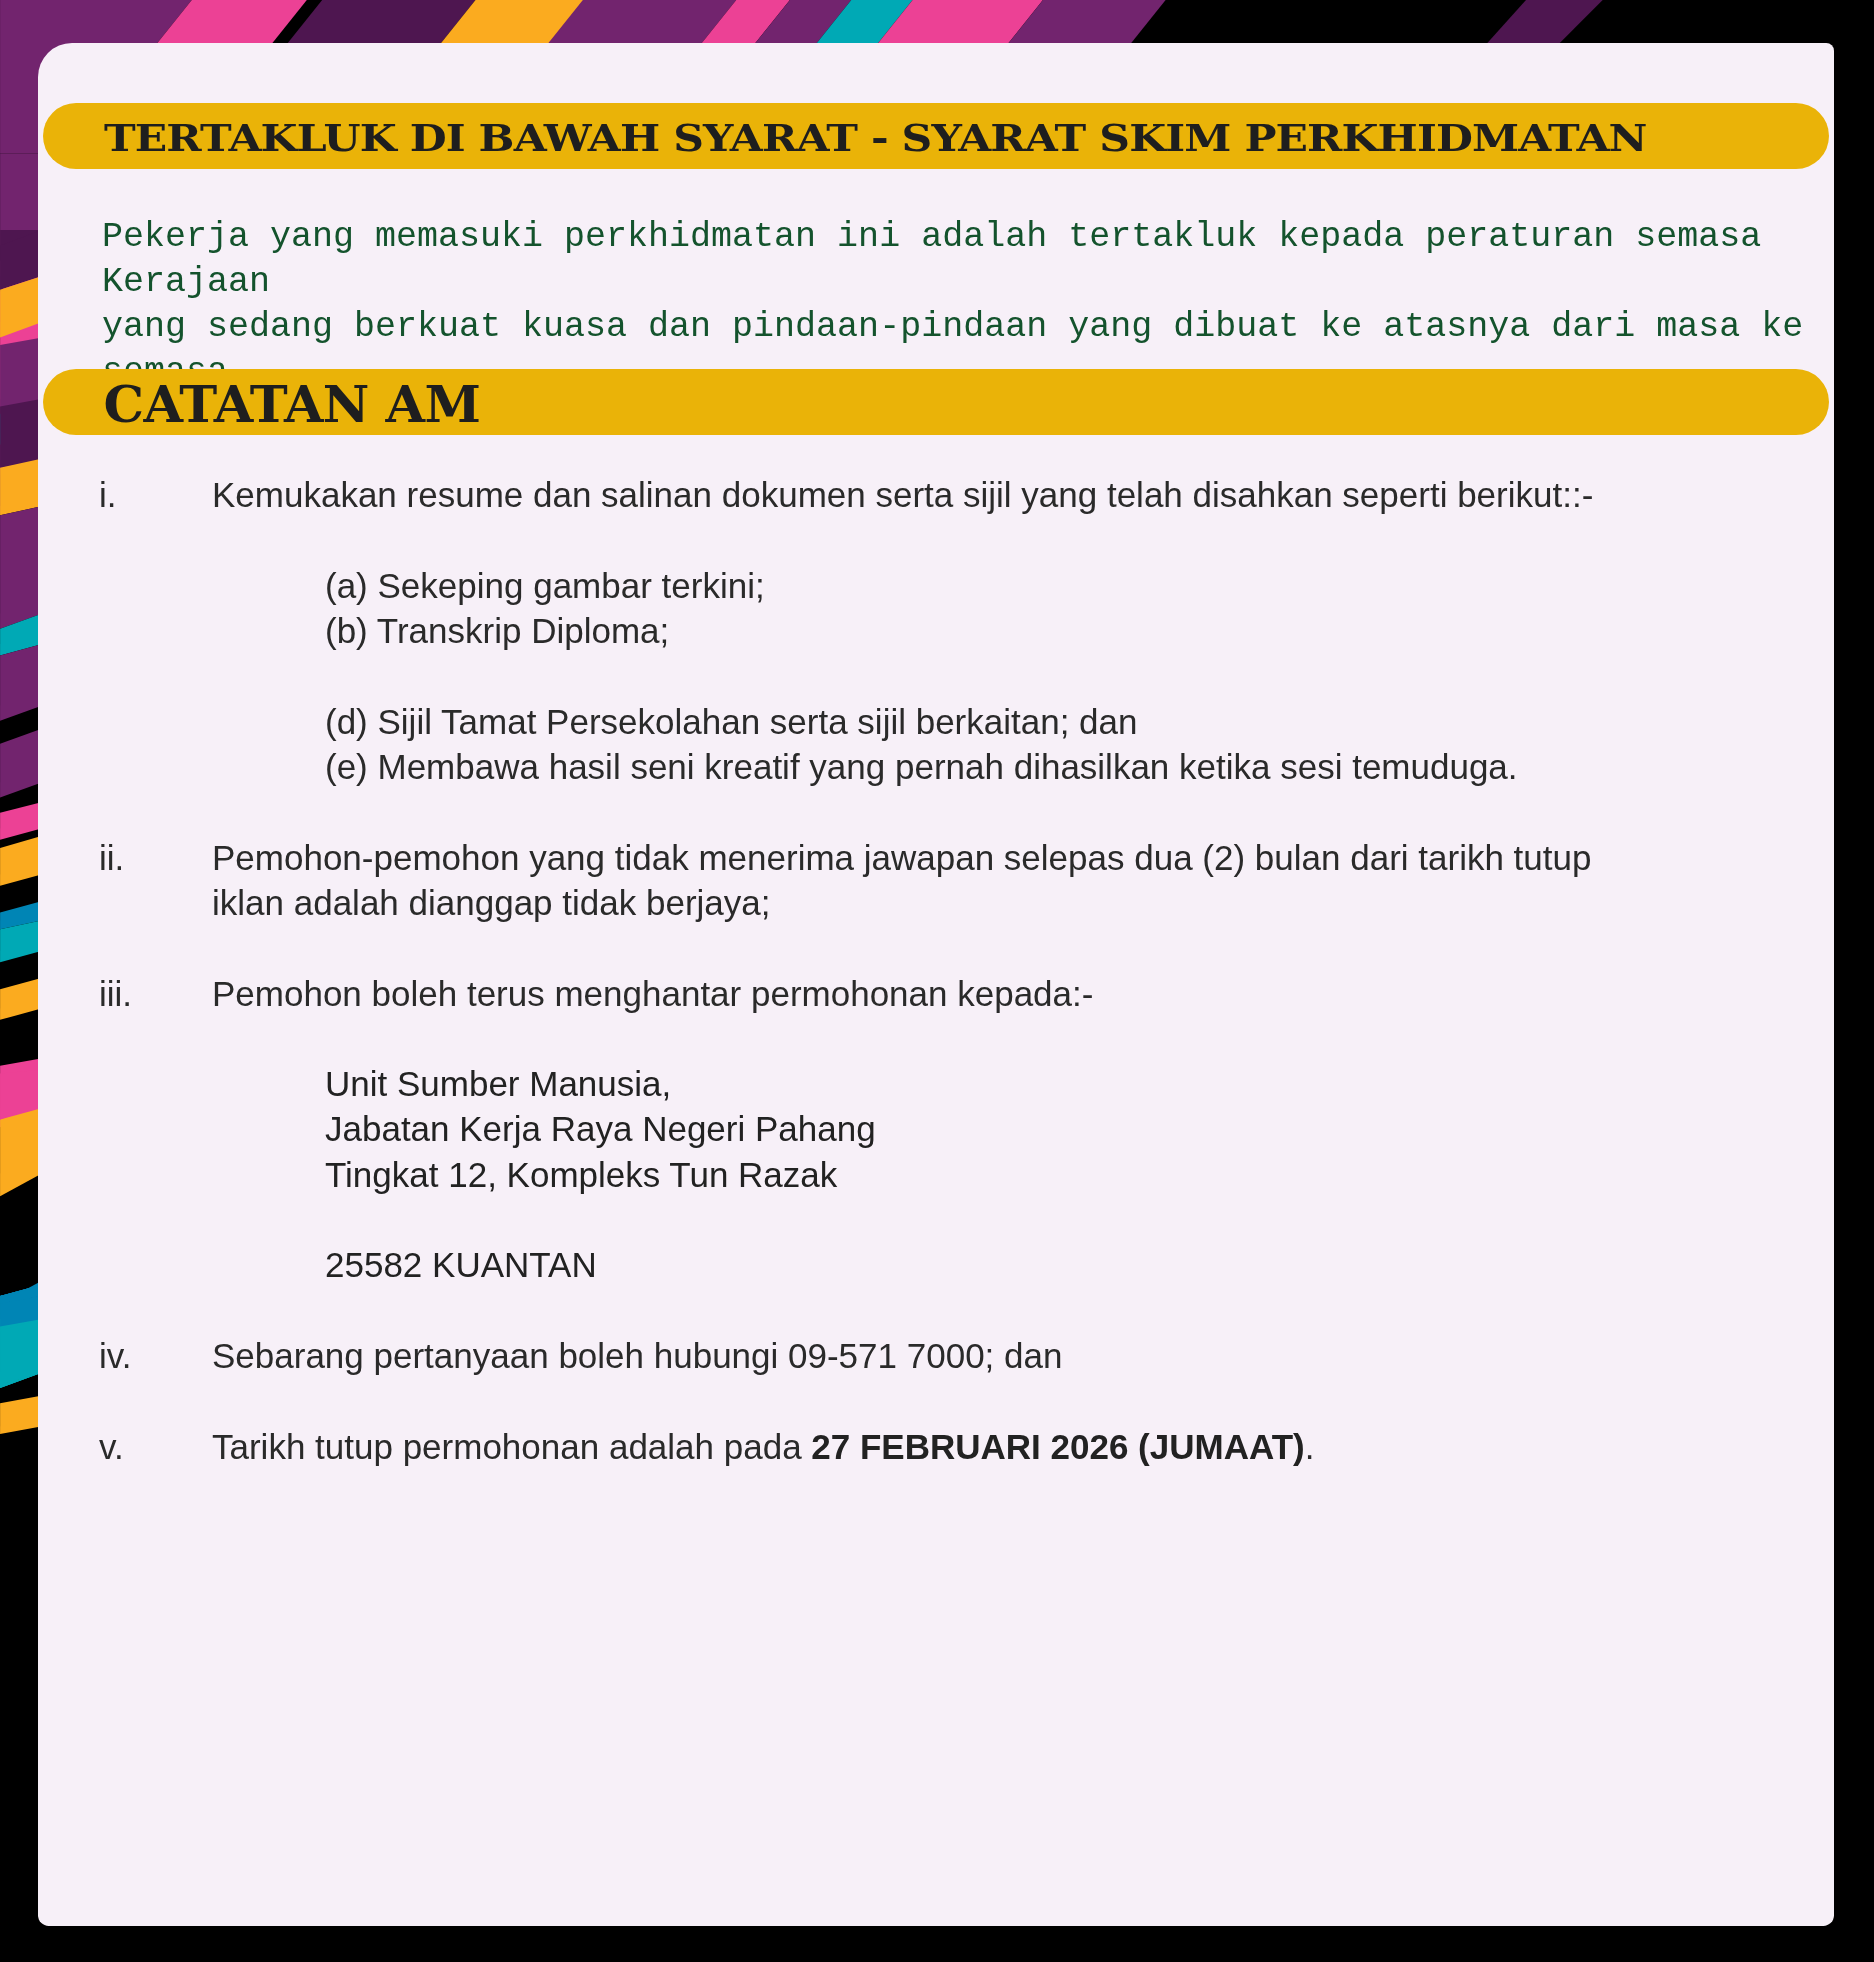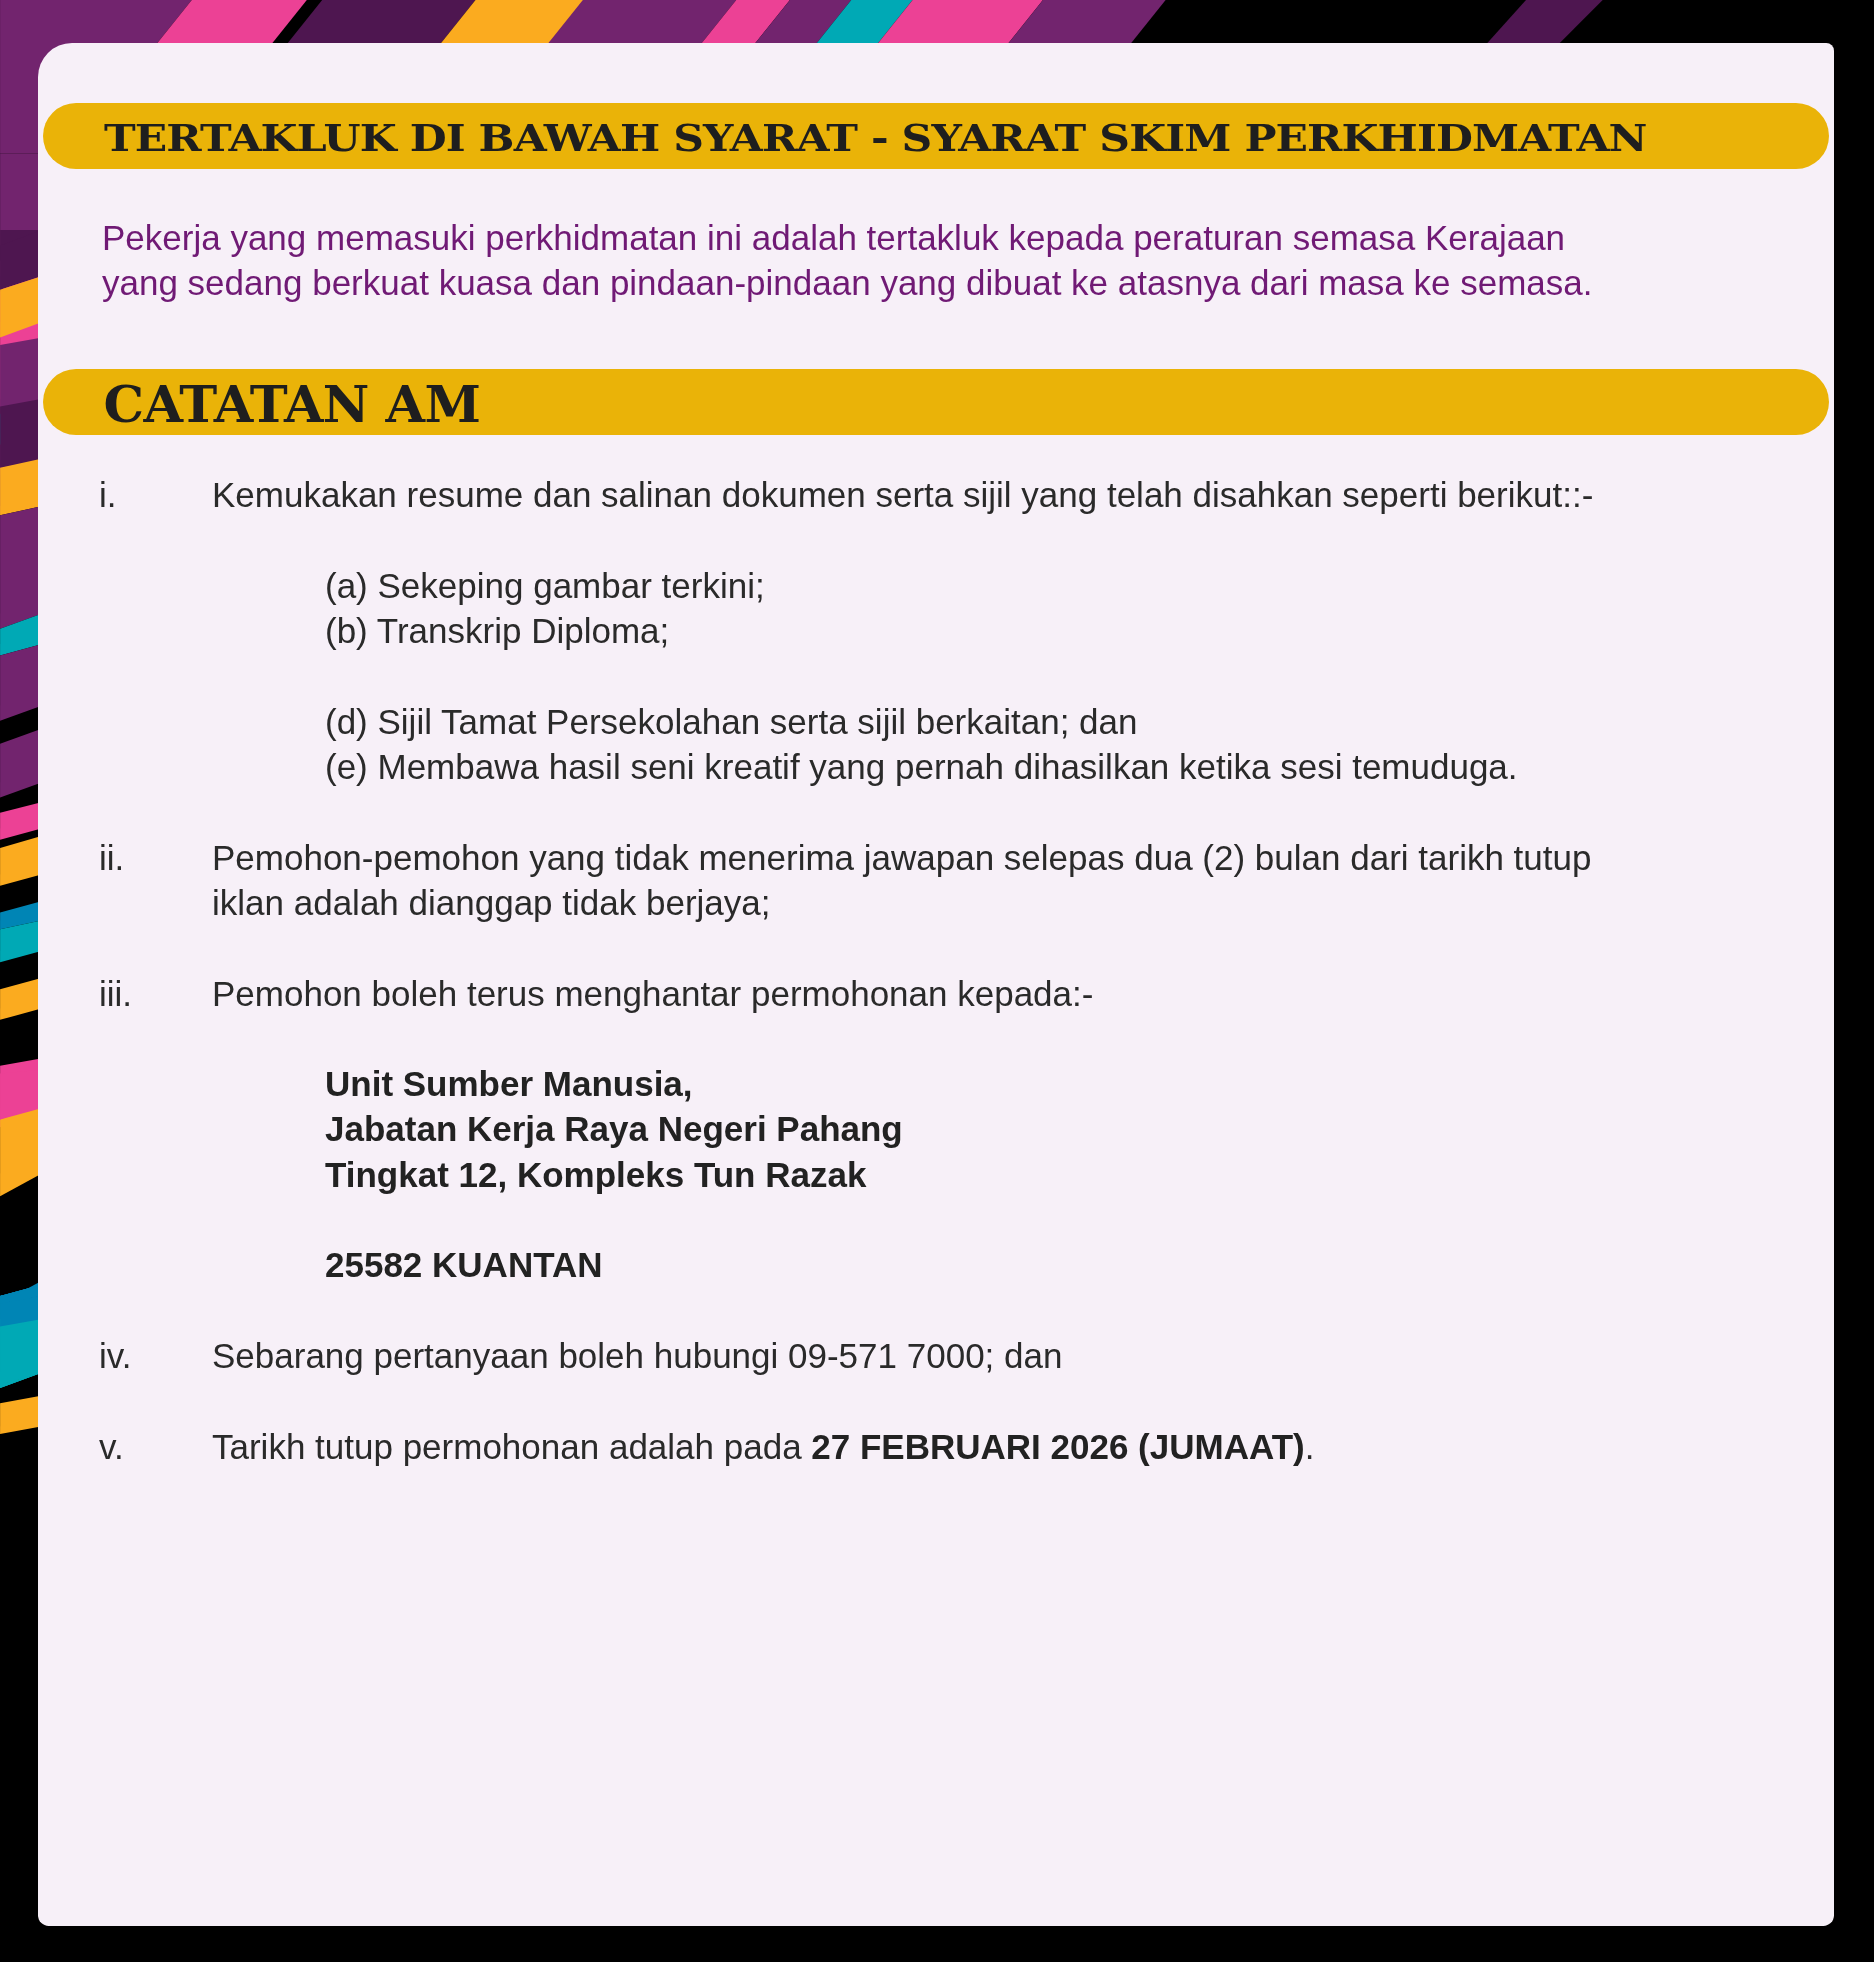--- a/index.html
+++ b/index.html
@@ -5,26 +5,26 @@
   html, body { margin:0; padding:0; }
   body { width:1875px; height:1963px; background:#000; position:relative; overflow:hidden; font-family:"Liberation Sans", sans-serif; }
   .stripes { position:absolute; left:0; top:0; width:1875px; height:1963px; }
   .card { position:absolute; left:38px; top:43px; width:1796px; height:1883px; background:#f7f0f8; border-radius:34px 7.7px 10.7px 10.7px; }
   .band { position:absolute; left:4.6px; width:1786px; height:66px; background:#eab308; border-radius:33px; }
   .band-title { position:absolute; left:61px; top:0; line-height:66px; font-family:"DejaVu Serif", serif; font-weight:bold; color:#1e1e1e; white-space:nowrap; letter-spacing:-0.8px; transform-origin:left center; }
   .band1 { top:60px; }
   .band1 .band-title { font-size:38px; transform:scaleX(1.12); top:1.5px; }
   .band2 { top:326px; }
   .band2 .band-title { font-size:51px; transform:scaleX(1.0); top:1.5px; }
-  .para { position:absolute; left:64px; top:172px; font-size:35px; line-height:45px; color:#701a75; width:1702px; }
+  .para { position:absolute; left:64px; top:172px; font-size:35px; line-height:45px; color:#14532d; width:1702px;font-family:Liberation Mono, monospace; }
   .item { position:absolute; left:61px; font-size:35px; line-height:45px; color:#2a2a2a; }
   .num { position:absolute; left:0; }
   .txt { position:absolute; left:113px; white-space:nowrap; }
   .sub { position:absolute; left:287px; font-size:35px; line-height:45px; color:#2a2a2a; white-space:nowrap; }
-  .addr { position:absolute; left:287px; font-size:35px; line-height:45px; color:#222; font-weight:bold; white-space:nowrap; }
+  .addr { position:absolute; left:287px; font-size:35px; line-height:45px; color:#222; font-weight:normal; white-space:nowrap; }
   b.em { font-weight:bold; color:#222; }
 </style>
 </head>
 <body>
 
 <svg class="stripes" viewBox="0 0 2445 2560" xmlns="http://www.w3.org/2000/svg">
 
   <polygon points="0,0 250,0 90,200 0,200" fill="#72246e"></polygon>
   <polygon points="250,0 400,0 240,200 90,200" fill="#ec4195"></polygon>
   <polygon points="420,0 620,0 460,200 260,200" fill="#4e1650"></polygon>

